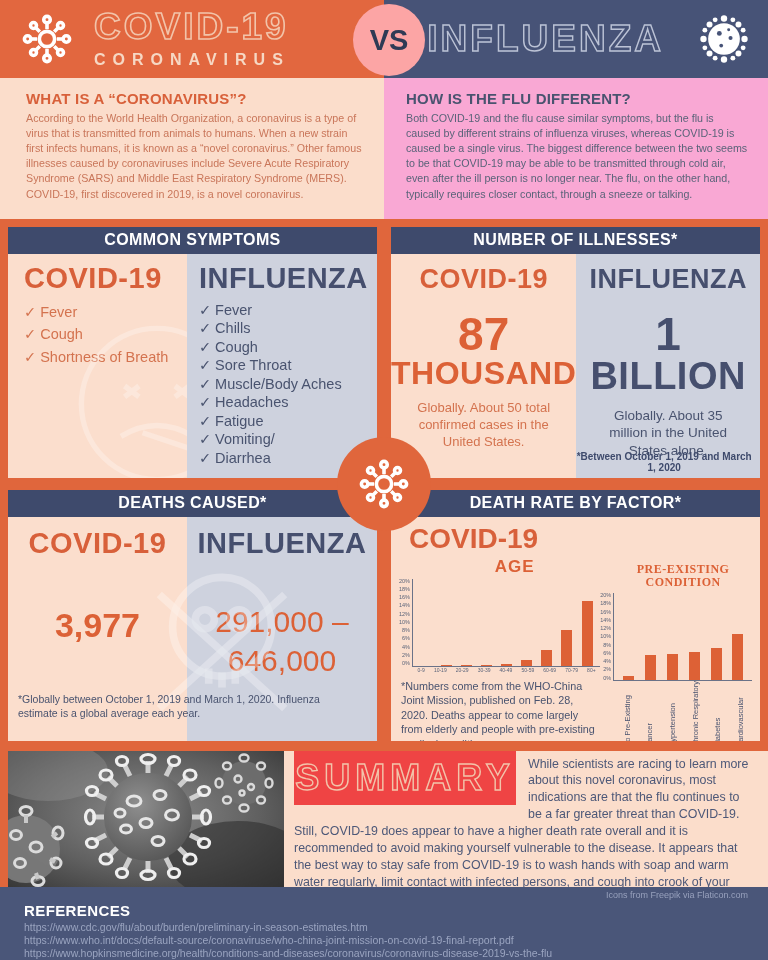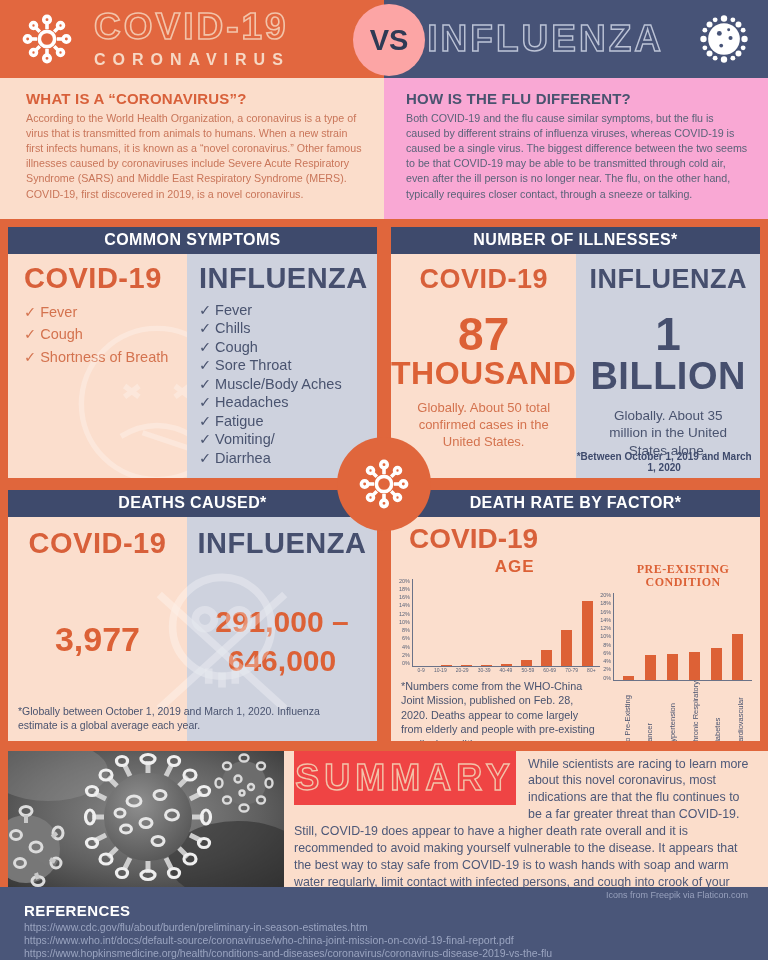--- a/index.html
+++ b/index.html
@@ -53,23 +53,23 @@
   .ill-col { text-align:center; padding-top:10px; }
   .ill-big-top { font-size:46px; font-weight:800; line-height:1; margin-top:16px; }
   .ill-big-bottom { font-size:32px; font-weight:800; line-height:1.05; letter-spacing:.5px; }
   .ill-note { font-size:13px; line-height:1.3; margin:10px 18px 0 18px; }
   .c-orange { color:#DC6136; }
   .c-navy { color:#464F6E; }
   .ill-foot { position:absolute; right:8px; bottom:5px; font-size:10px; color:#3E4A6C; font-weight:bold;margin-top:20px; }
 
   
   .death-col { text-align:center; padding-top:10px; }
-  .death-val { font-size:34px; font-weight:800; color:#DC6136; margin-top:58px; line-height:1.25; }
-  .death-val-range { font-size:30px; font-weight:700; color:#DC6136; margin-top:42px; line-height:1.3; padding:0 8px; }
-  .death-foot { position:absolute; left:10px; bottom:8px; font-size:10.5px; color:#49536F; width:330px; line-height:1.35; }
+  .death-val { font-size:34px; font-weight:800; color:#DC6136; margin-top:44px; line-height:1.25; }
+  .death-val-range { font-size:30px; font-weight:400; color:#DC6136; margin-top:42px; line-height:1.3; padding:0 8px; }
+  .death-foot { position:absolute; left:10px; bottom:20px; font-size:10.5px; color:#49536F; width:330px; line-height:1.35; }
 
   
   .rate-body { background:#FBDECD; flex-direction:column; padding:4px 8px 0 8px; }
   .rate-covid-title { color:#D8603A; font-size:28px; font-weight:600; margin:2px 0 0 10px; }
   .charts-row { display:flex; flex:1; min-height:0; }
   .chart-col-left { flex:0 0 57%; display:flex; flex-direction:column; }
   .chart-col-right { flex:1; display:flex; flex-direction:column; }
   .chart-title { color:#DC6136; font-weight:800; text-align:center; }
   .chart-title.age { font-size:17px; letter-spacing:1px; margin:2px 0 2px 30px; }
   .chart-title.pre { font-size:12px; line-height:1.1; letter-spacing:.5px; margin:8px 0 4px 14px;font-family:Liberation Serif, serif; }

